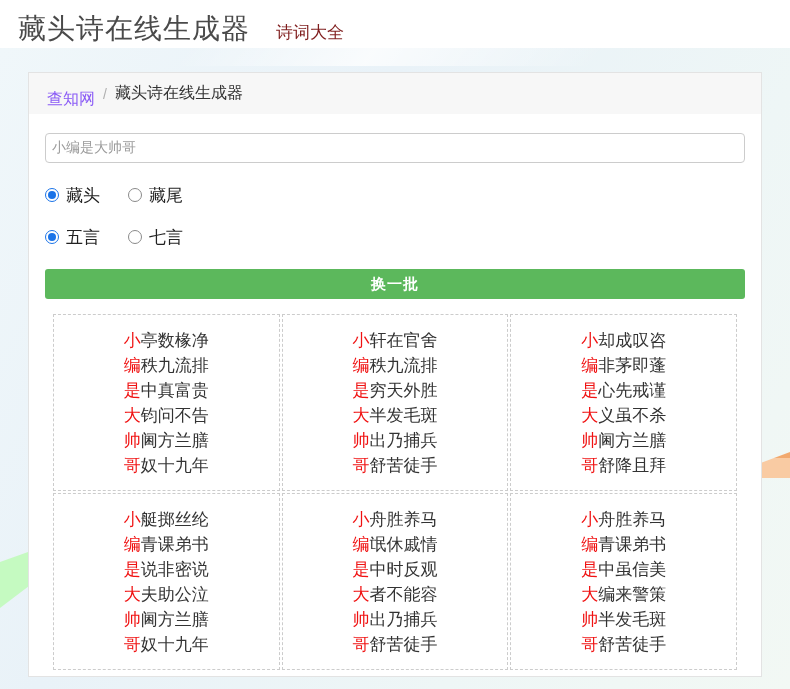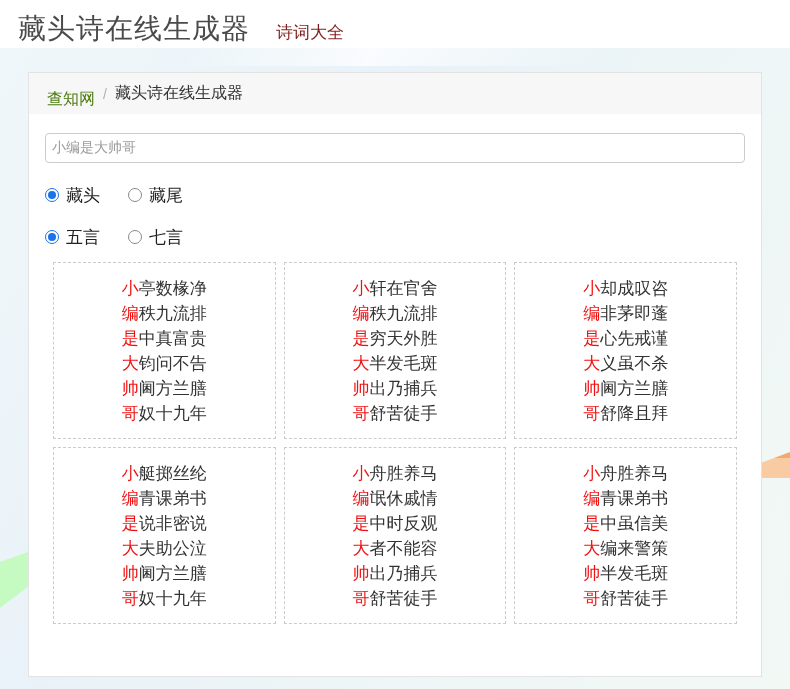--- a/index.html
+++ b/index.html
@@ -38,21 +38,21 @@
   
   .card {
     position:absolute; left:28px; top:72px; width:734px; height:605px; z-index:2;
     background:#fff; border:1px solid #e3e3e3;
   }
   .breadcrumb {
     background:#f7f7f7; padding:10px 18px; font-size:16px; color:#333;
     display:flex; align-items:center; gap:8px; height:41px;
   }
   .breadcrumb .sep { color:#b0b0b0; font-size:14px; }
-  .breadcrumb a { color:#4d7c0f; text-decoration:none; cursor:pointer;margin-top:12px; }
+  .breadcrumb a { color:#8b5cf6; text-decoration:none; cursor:pointer;margin-top:12px; }
   .content { padding:0 16px; }
   
   .keyword-input {
     margin-top:19px; width:100%; height:30px; border:1px solid #ccc; border-radius:4px;
     padding:0 6px; font-size:14px; color:#9b9b9b; outline:none;
     font-family:"Liberation Sans","DejaVu Sans",sans-serif; display:block;
   }
   .radio-row { margin-top:22px; display:flex; align-items:center; gap:28px; height:20px; }
   .radio-item { display:flex; align-items:center; gap:7px; cursor:pointer; font-size:17px; color:#222;font-family:Liberation Serif, serif; }
   .radio-dot {
@@ -66,21 +66,21 @@
   }
   .refresh-button {
     margin-top:22px; width:100%; height:30px; border:none; border-radius:3px;
     background:var(--btn-green,#5cb85c); color:#fff; font-size:15px; font-weight:700;
     cursor:pointer; font-family:"Liberation Sans","DejaVu Sans",sans-serif;
     display:flex; align-items:center; justify-content:center; letter-spacing:1px;
   }
   
   .poem-grid {
     margin:15px 8px 0 8px;
-    display:grid; grid-template-columns:repeat(3,1fr); gap:8px;
+    display:grid; grid-template-columns:repeat(3,1fr); gap:2px;
   }
   .poem-card {
     border:1px dashed #ccc; height:177px;
     display:flex; flex-direction:column; align-items:center; justify-content:center;
   }
   .poem-line { font-size:17px; line-height:25px; color:#333; white-space:nowrap; }
   .poem-line .acro { color:var(--acro-red,#f01212); }
 </style>
 </head>
 <body>
@@ -122,20 +122,21 @@
       <label class="radio-item">
         <span class="radio-dot checked"></span>
         <span>五言</span>
       </label>
       <label class="radio-item">
         <span class="radio-dot"></span>
         <span>七言</span>
       </label>
     </div>
 
+    <button class="refresh-button">换一批</button>
 
     <div class="poem-grid" id="poem-grid">
         <div class="poem-card">
           <div class="poem-line"><span class="acro">小</span><span>亭数椽净</span></div>
           <div class="poem-line"><span class="acro">编</span><span>秩九流排</span></div>
           <div class="poem-line"><span class="acro">是</span><span>中真富贵</span></div>
           <div class="poem-line"><span class="acro">大</span><span>钧问不告</span></div>
           <div class="poem-line"><span class="acro">帅</span><span>阃方兰膳</span></div>
           <div class="poem-line"><span class="acro">哥</span><span>奴十九年</span></div>
         </div>

